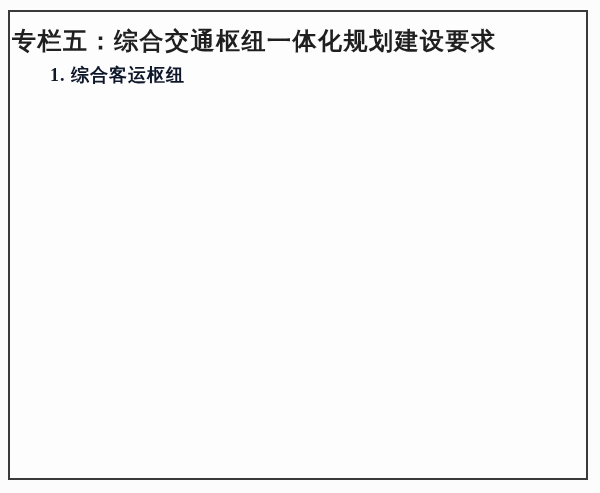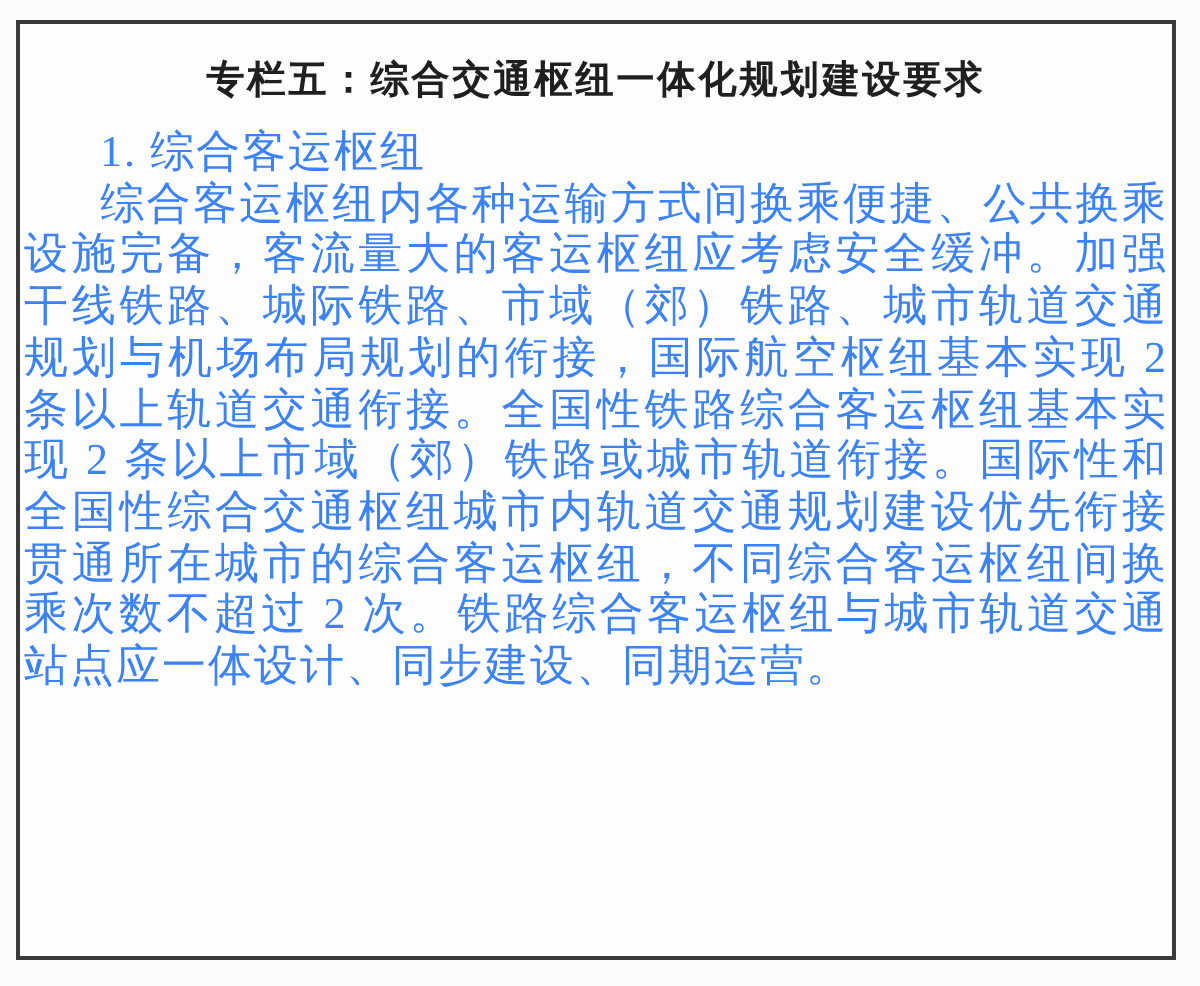--- a/index.html
+++ b/index.html
@@ -20,48 +20,48 @@
     width: 580px;
     height: 470px;
     box-sizing: border-box;
     border: 2px solid #3a3a3a;
     background: #fdfdfd;
     padding: 16px 2px 0 2px;
   }
   .panel-title {
     font-family: Liberation Sans, sans-serif;
     font-weight: 700;
-    font-size: 19px;
+    font-size: 24px;
     letter-spacing: 1.5px;
     color: #1f1f1f;
-    text-align: center;
+    text-align: left;
     line-height: 26px;
     margin: 0 0 9px 0;
   }
   .body-text {
     font-family: "Liberation Serif", "DejaVu Serif", serif;
-    font-size: 22px;
-    color: #3b82f6;
+    font-size: 18px;
+    color: #0f172a;
     letter-spacing: 1px;
     line-height: 25.7px;
+    font-weight: bold;
   }
   .section-heading {
     text-indent: 38px;
     text-align: left;
   }
   .section-para {
     text-indent: 38px;
     text-align: justify;
     text-justify: inter-character;
   }
 </style>
 </head>
 <body>
 
 <div class="panel-box">
   <div class="panel-title">专栏五：综合交通枢纽一体化规划建设要求</div>
 
   <div>
     <div class="body-text section-heading">1. 综合客运枢纽</div>
-    <div class="body-text section-para">综合客运枢纽内各种运输方式间换乘便捷、公共换乘设施完备，客流量大的客运枢纽应考虑安全缓冲。加强干线铁路、城际铁路、市域（郊）铁路、城市轨道交通规划与机场布局规划的衔接，国际航空枢纽基本实现 2 条以上轨道交通衔接。全国性铁路综合客运枢纽基本实现 2 条以上市域（郊）铁路或城市轨道衔接。国际性和全国性综合交通枢纽城市内轨道交通规划建设优先衔接贯通所在城市的综合客运枢纽，不同综合客运枢纽间换乘次数不超过 2 次。铁路综合客运枢纽与城市轨道交通站点应一体设计、同步建设、同期运营。</div>
   </div>
 
 </div>
 
 </body></html>

